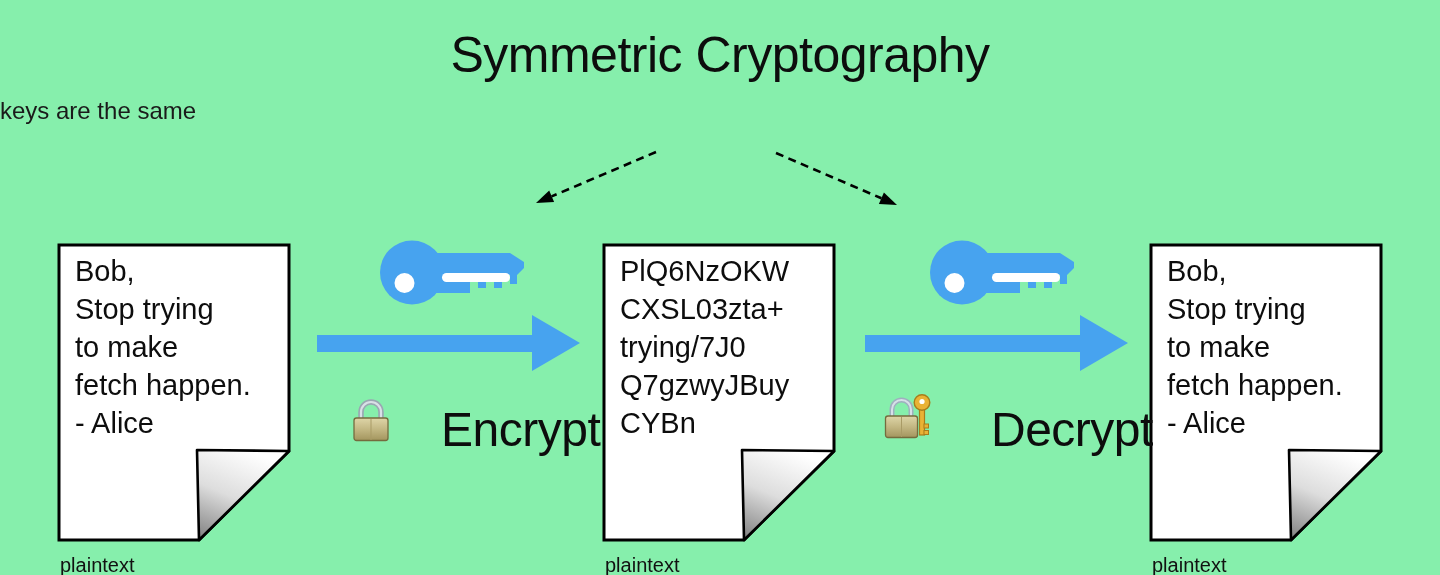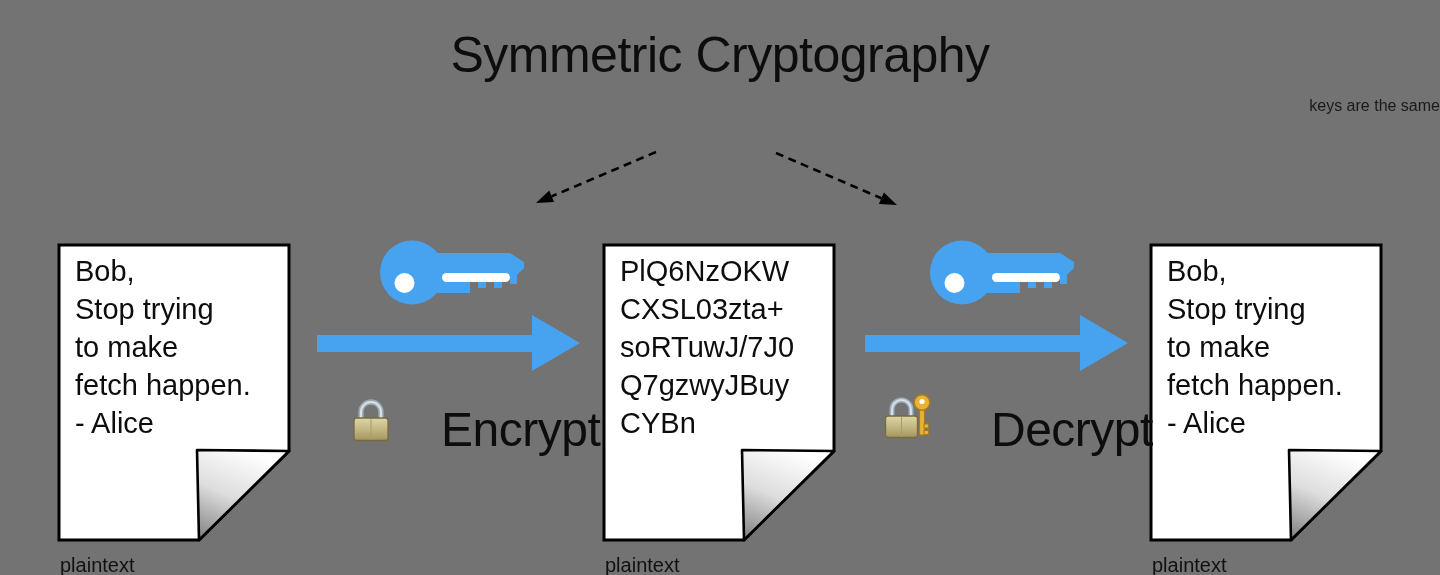--- a/index.html
+++ b/index.html
@@ -1,37 +1,37 @@
 <!DOCTYPE html>
 <html style="--accent-blue: #47a3ef; --text: #0d0d0d; --lock-gold: #c3b783; --key-gold: #e9b235;"><head>
 <meta charset="utf-8">
 <style>
   html, body { margin: 0; padding: 0; background: #fff; }
   .canvas {
     position: relative;
     width: 1440px;
     height: 575px;
-    background: #737373;
+    background: #86efac;
     overflow: hidden;
     font-family: "Liberation Sans", sans-serif;
     color: var(--text, #000);
   }
   .abs { position: absolute; }
   .title {
     left: 0; top: 26px; width: 100%;
     text-align: center;
     font-size: 50px;
     letter-spacing: -0.5px;
     color: #0d0d0d;
     white-space: nowrap;
   }
   .subtitle {
     left: 0; top: 97px; width: 100%;
-    text-align: right;
-    font-size: 16px;
+    text-align: left;
+    font-size: 24px;
     color: #1a1a1a;
   }
   .overlay { left: 0; top: 0; pointer-events: none; }
   .doc { width: 236px; height: 345px; margin-top: 24px; }
   .doc-text {
     position: absolute;
     left: 18px; top: 9px; width: 212px;
     font-size: 29px;
     line-height: 38px;
     white-space: pre-line;
@@ -98,21 +98,21 @@
           <stop offset="0" stop-color="#ffffff"></stop>
             <stop offset="0.5" stop-color="#dddddd"></stop>
             <stop offset="1" stop-color="#858585"></stop>
         </linearGradient>
       </defs>
       <path d="M2,2 H232 V208 L142,297 H2 Z" fill="#ffffff" stroke="#000" stroke-width="3"></path>
       <path d="M140,207 L232,208 L142,297 Z" fill="url(#fold2)" stroke="#000" stroke-width="2.6" stroke-linejoin="round"></path>
     </svg>
     <div class="doc-text">PlQ6NzOKW
 CXSL03zta+
-soRTuwJ/7J0
+trying/7J0
 Q7gzwyJBuy
 CYBn</div>
     <div class="doc-label">plaintext</div>
   </div>
 
   <div class="abs doc" style="left:1149px; top:219px;">
     <svg width="236" height="300" viewBox="0 0 236 300">
       <defs>
         <linearGradient id="fold3" x1="0.55" y1="0" x2="0.12" y2="1">
           <stop offset="0" stop-color="#ffffff"></stop>

